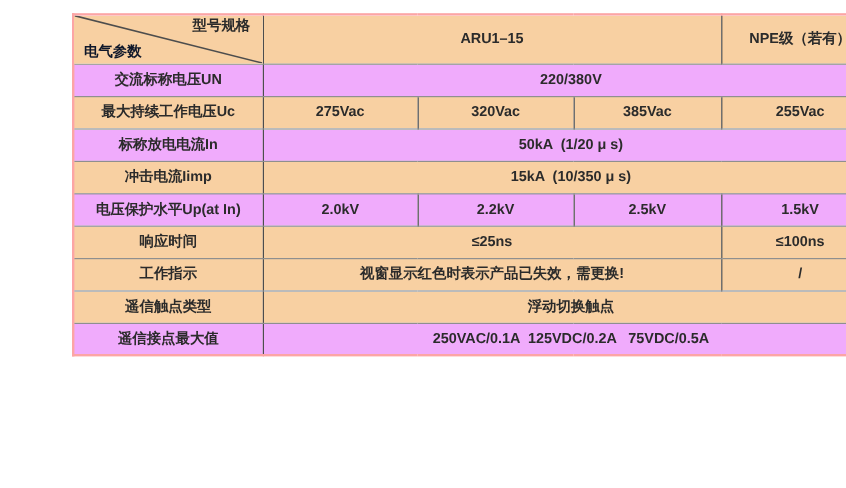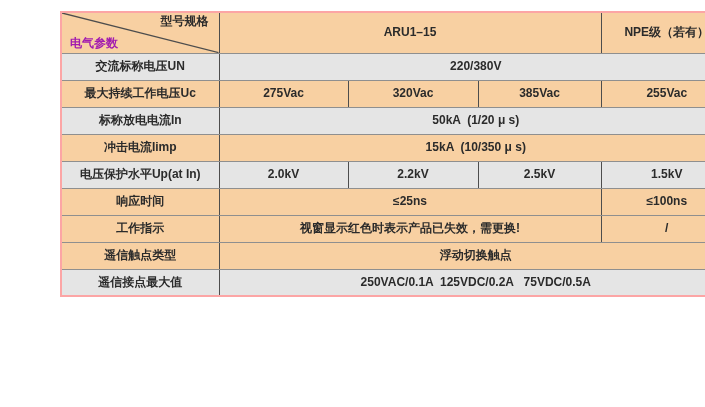--- a/index.html
+++ b/index.html
@@ -25,38 +25,38 @@
     font-weight: bold;
     color: #2b2b2b;
     text-align: center;
     vertical-align: middle;
     white-space: pre;
     overflow: hidden;
     height: 27px;
     line-height: 1.1;
   }
   tr.peach td { background: #F8D0A2; }
-  tr.white td { background: #e5e5e5; }
+  tr.white td { background: #f0abfc; }
 
   
   td.diag-cell {
     position: relative;
     padding: 0;
     height: 30px;
     background: #F8D0A2;
   }
   .diag-wrap { position: absolute; inset: 0; }
   .diag-svg { position: absolute; left: 0; top: 0; width: 100%; height: 100%; }
   .diag-top {
     position: absolute; top: 2px; right: 10px;
     font-size: 12px; font-weight: bold; color: #2b2b2b;
   }
   .diag-bottom {
     position: absolute; bottom: 2px; left: 8px;
-    font-size: 12px; font-weight: bold; color: #a21caf; text-align: right;
+    font-size: 12px; font-weight: bold; color: #0f172a; text-align: right;
   }
   td.label-cell { }
 </style>
 </head>
 <body>
 
 <table class="spec-table">
   <colgroup>
     <col style="width:158px">
     <col style="width:129px">

